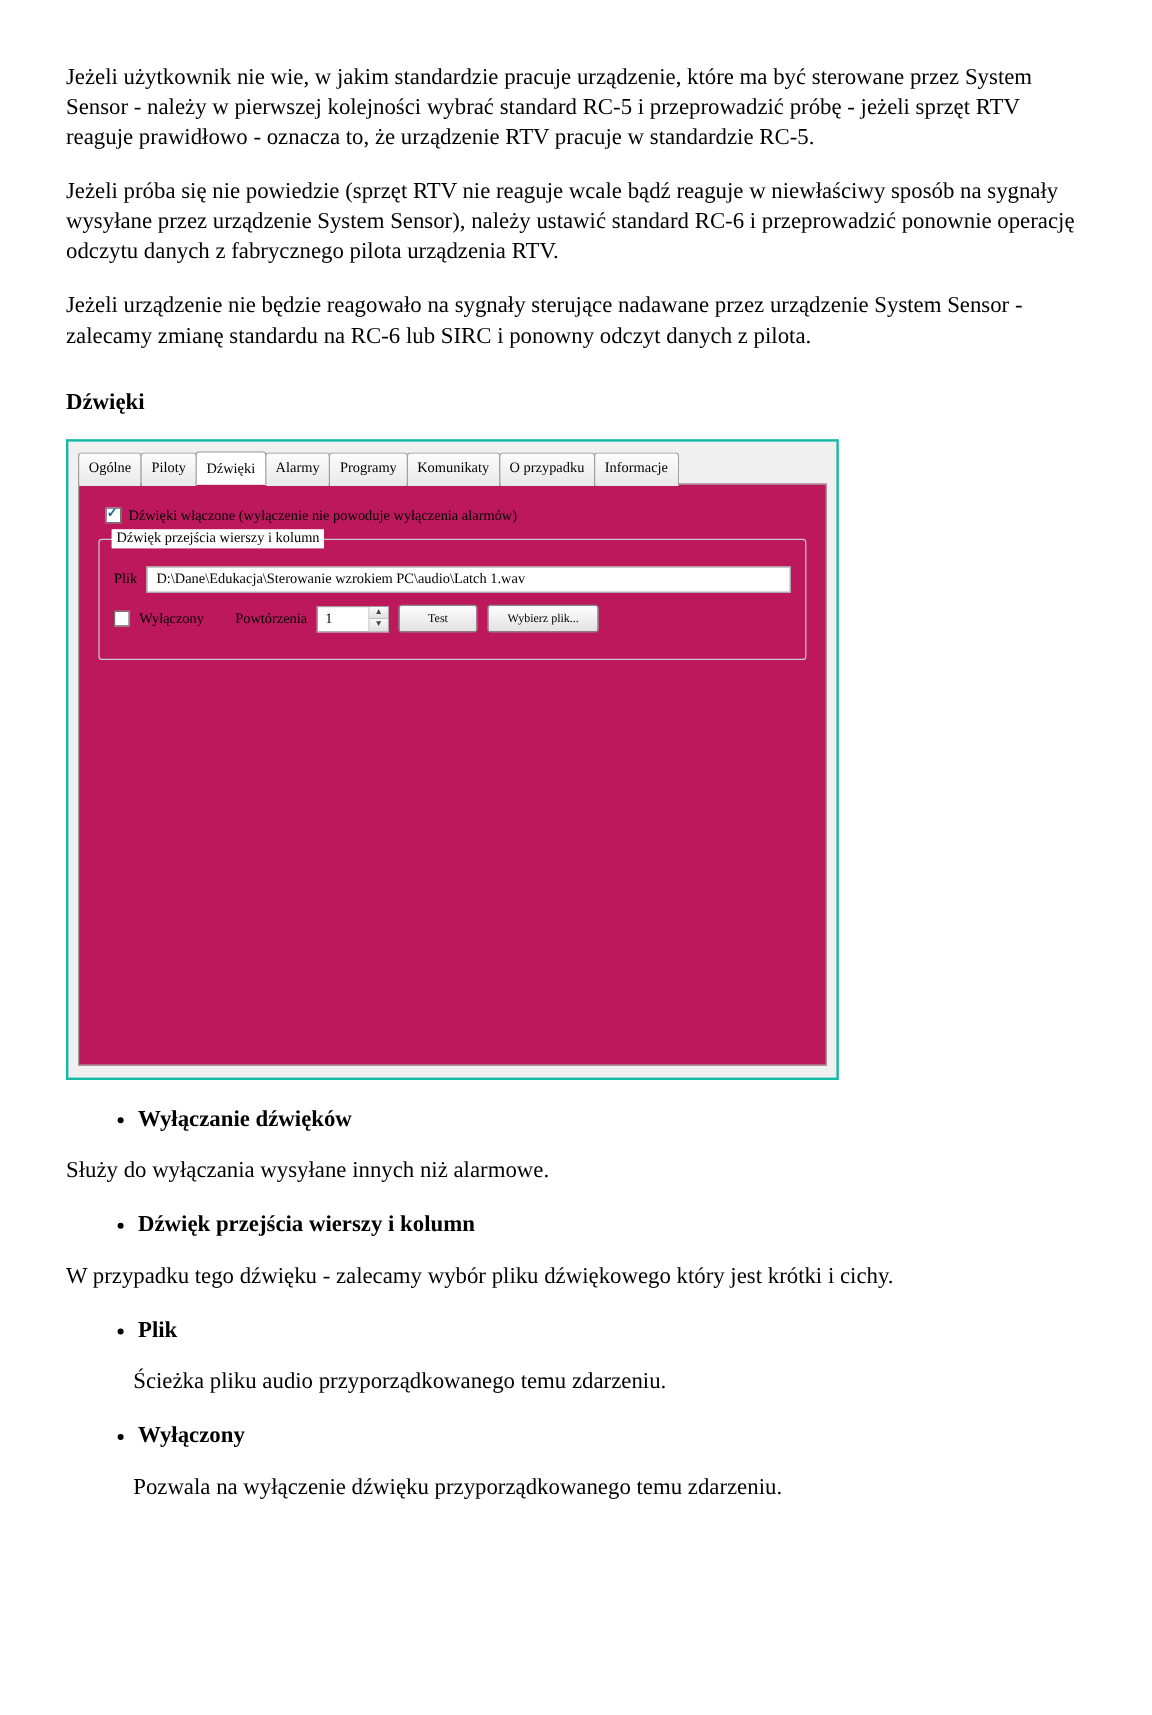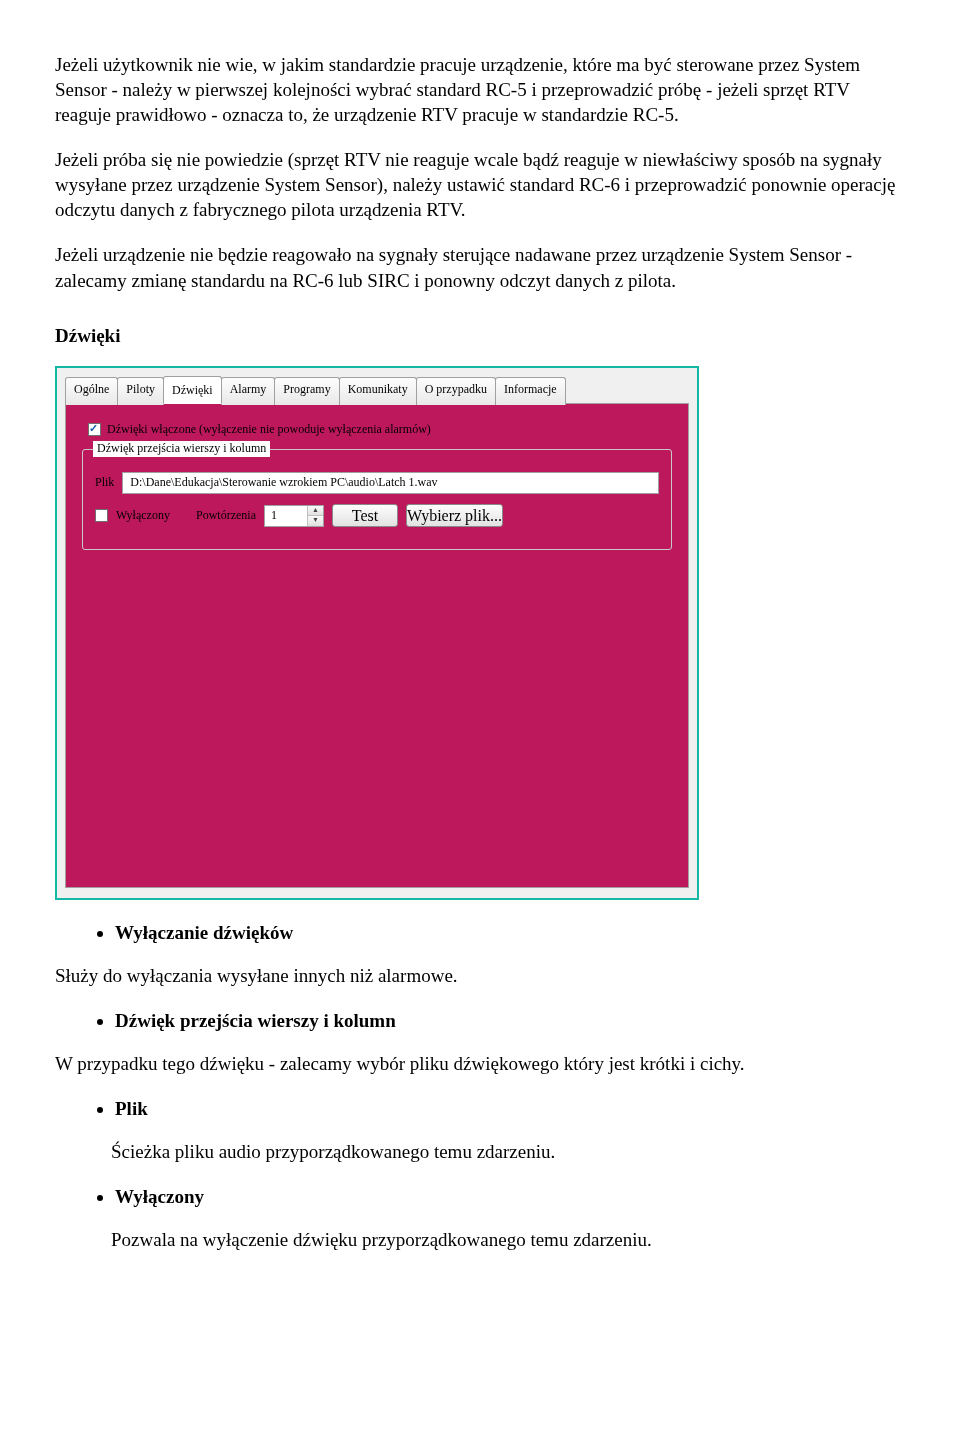--- a/index.html
+++ b/index.html
@@ -151,25 +151,25 @@
     align-items: center;
     justify-content: center;
     font-size: 7px;
     color: #444;
     cursor: pointer;
   }
   .spinner .arrow:first-child { border-bottom: 1px solid #c0c0c0; }
   .btn {
     height: 23px;
     min-width: 66px;
-    padding: 0 0;
+    padding: 0 16px;
     border: 1px solid #8a8a8a;
     border-radius: 3px;
     background: linear-gradient(#fdfdfd,#e2e2e2);
-    font-size: 16px;
+    font-size: 10px;
     font-family: inherit;
     cursor: pointer;
     display: inline-flex;
     align-items: center;
     justify-content: center;
   }
   .dialog-buttons {
     display: flex;
     gap: 8px;
     justify-content: flex-end;

